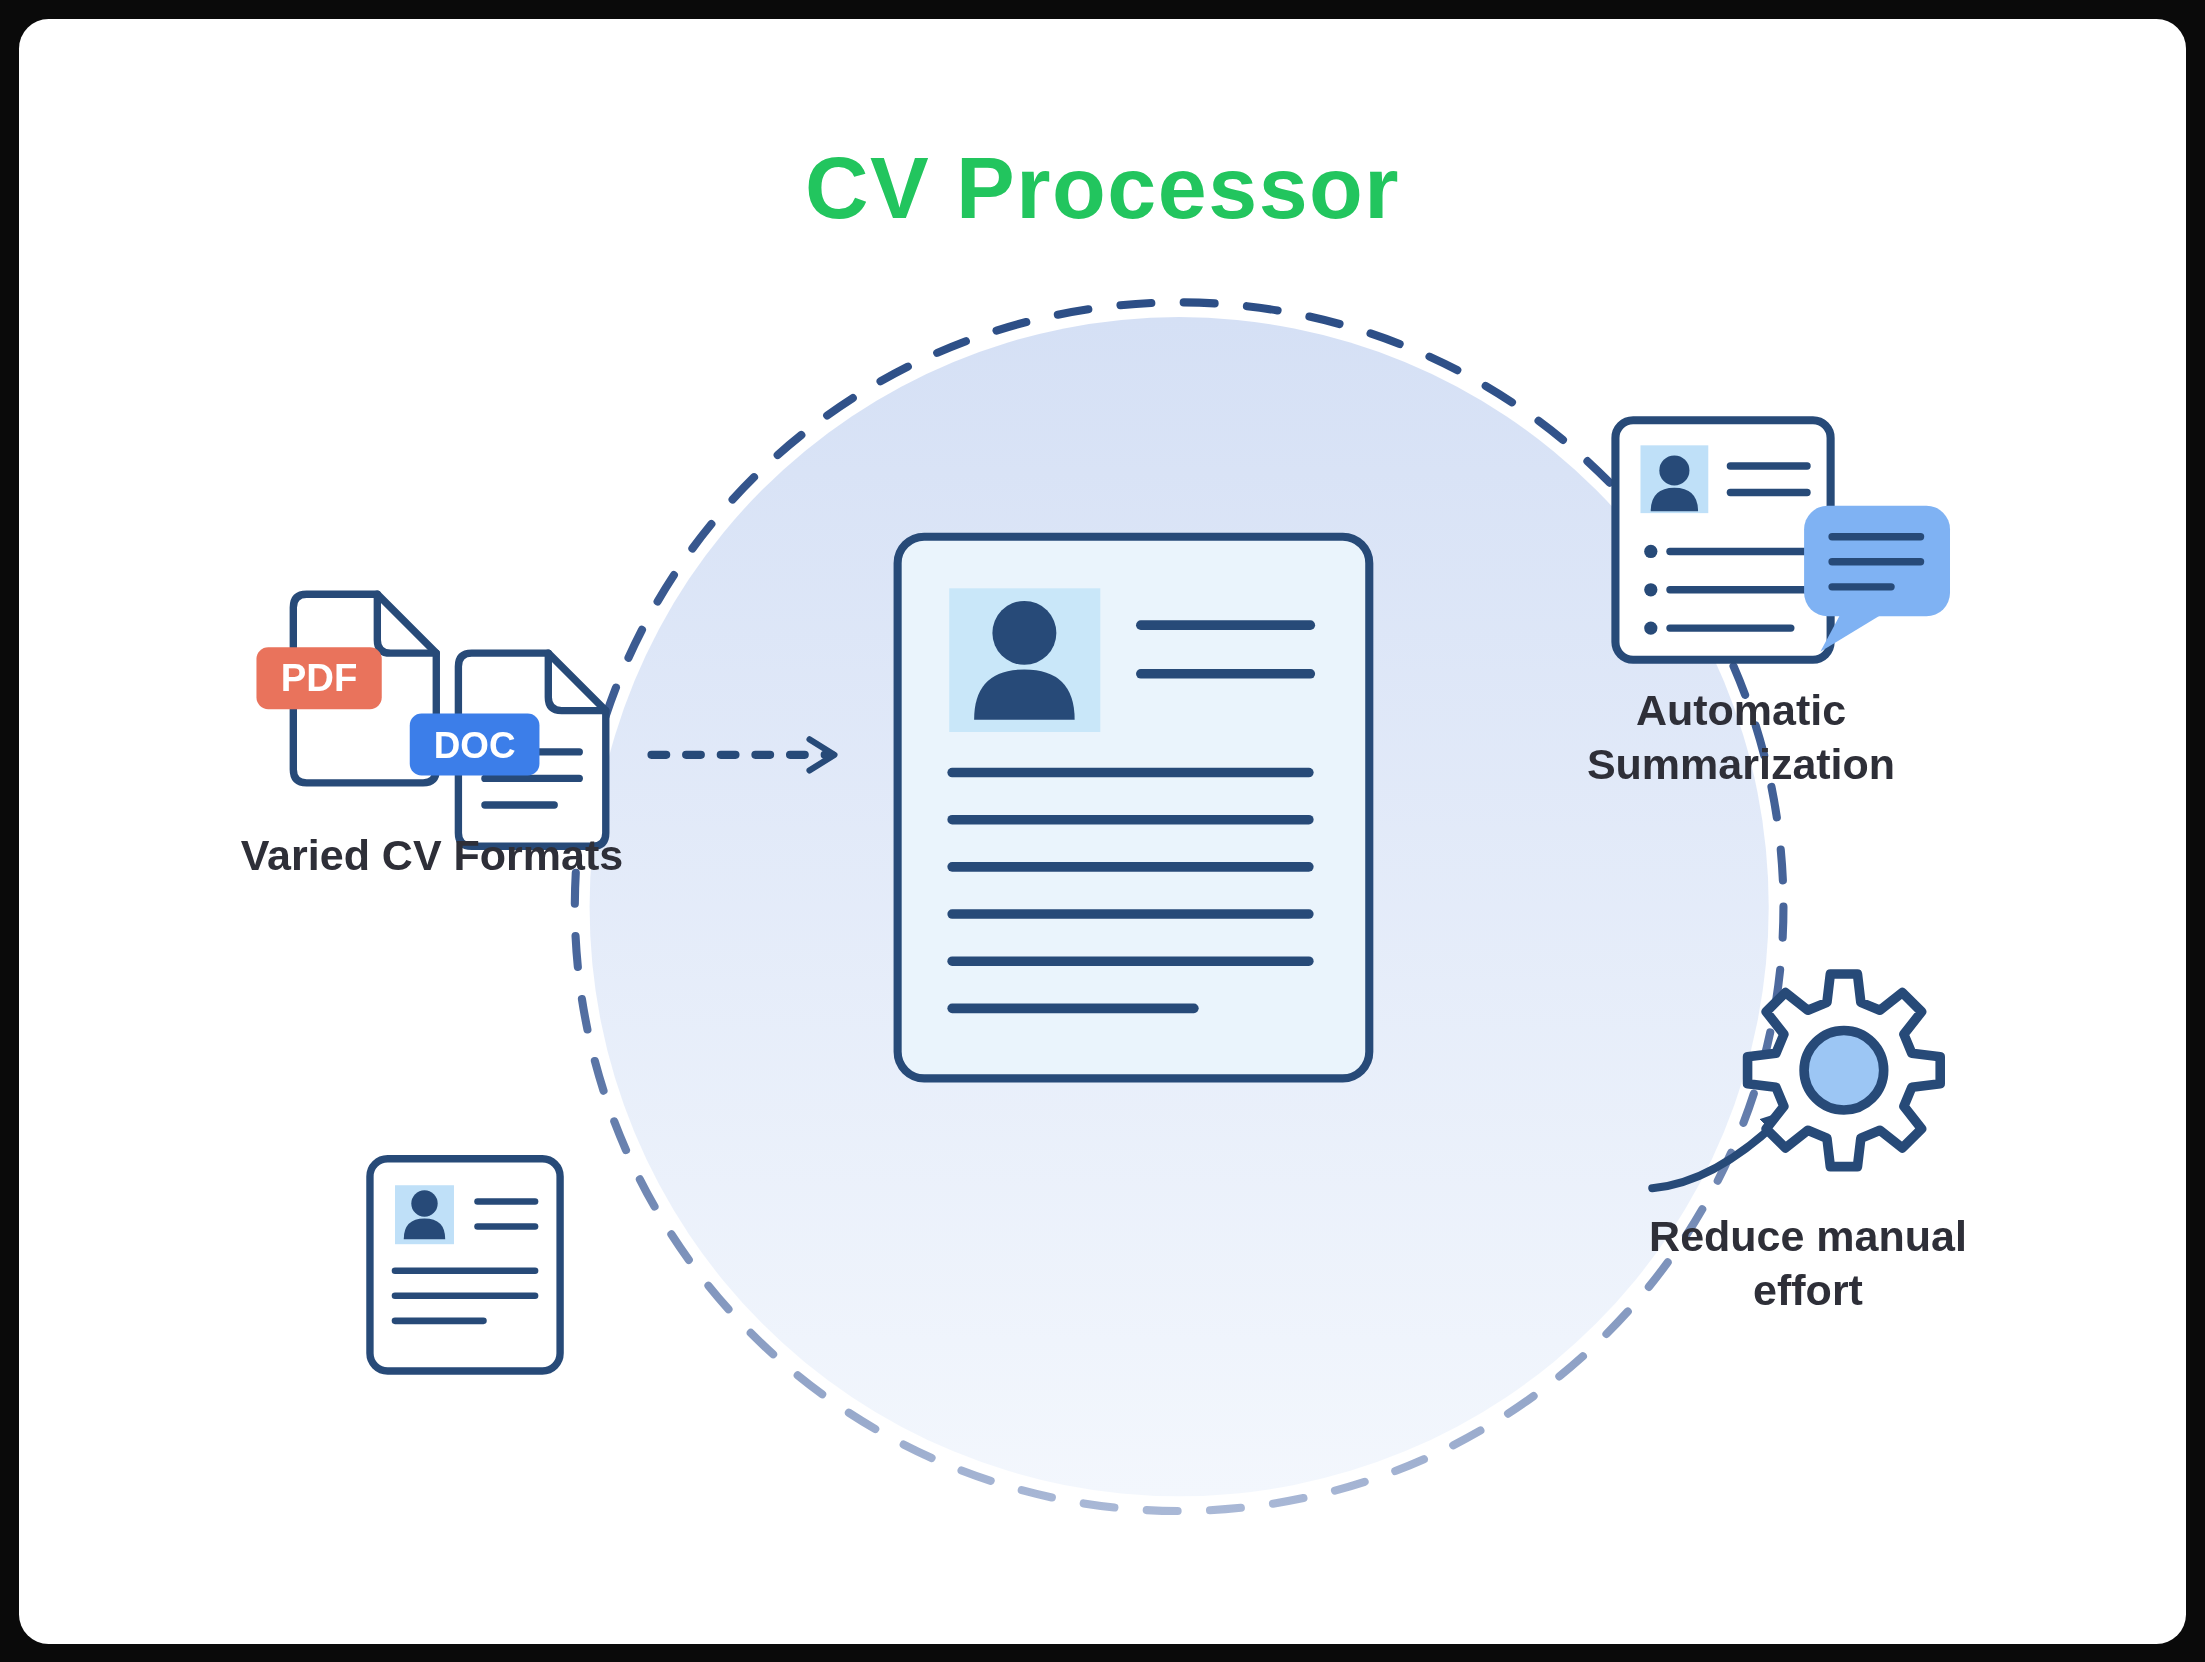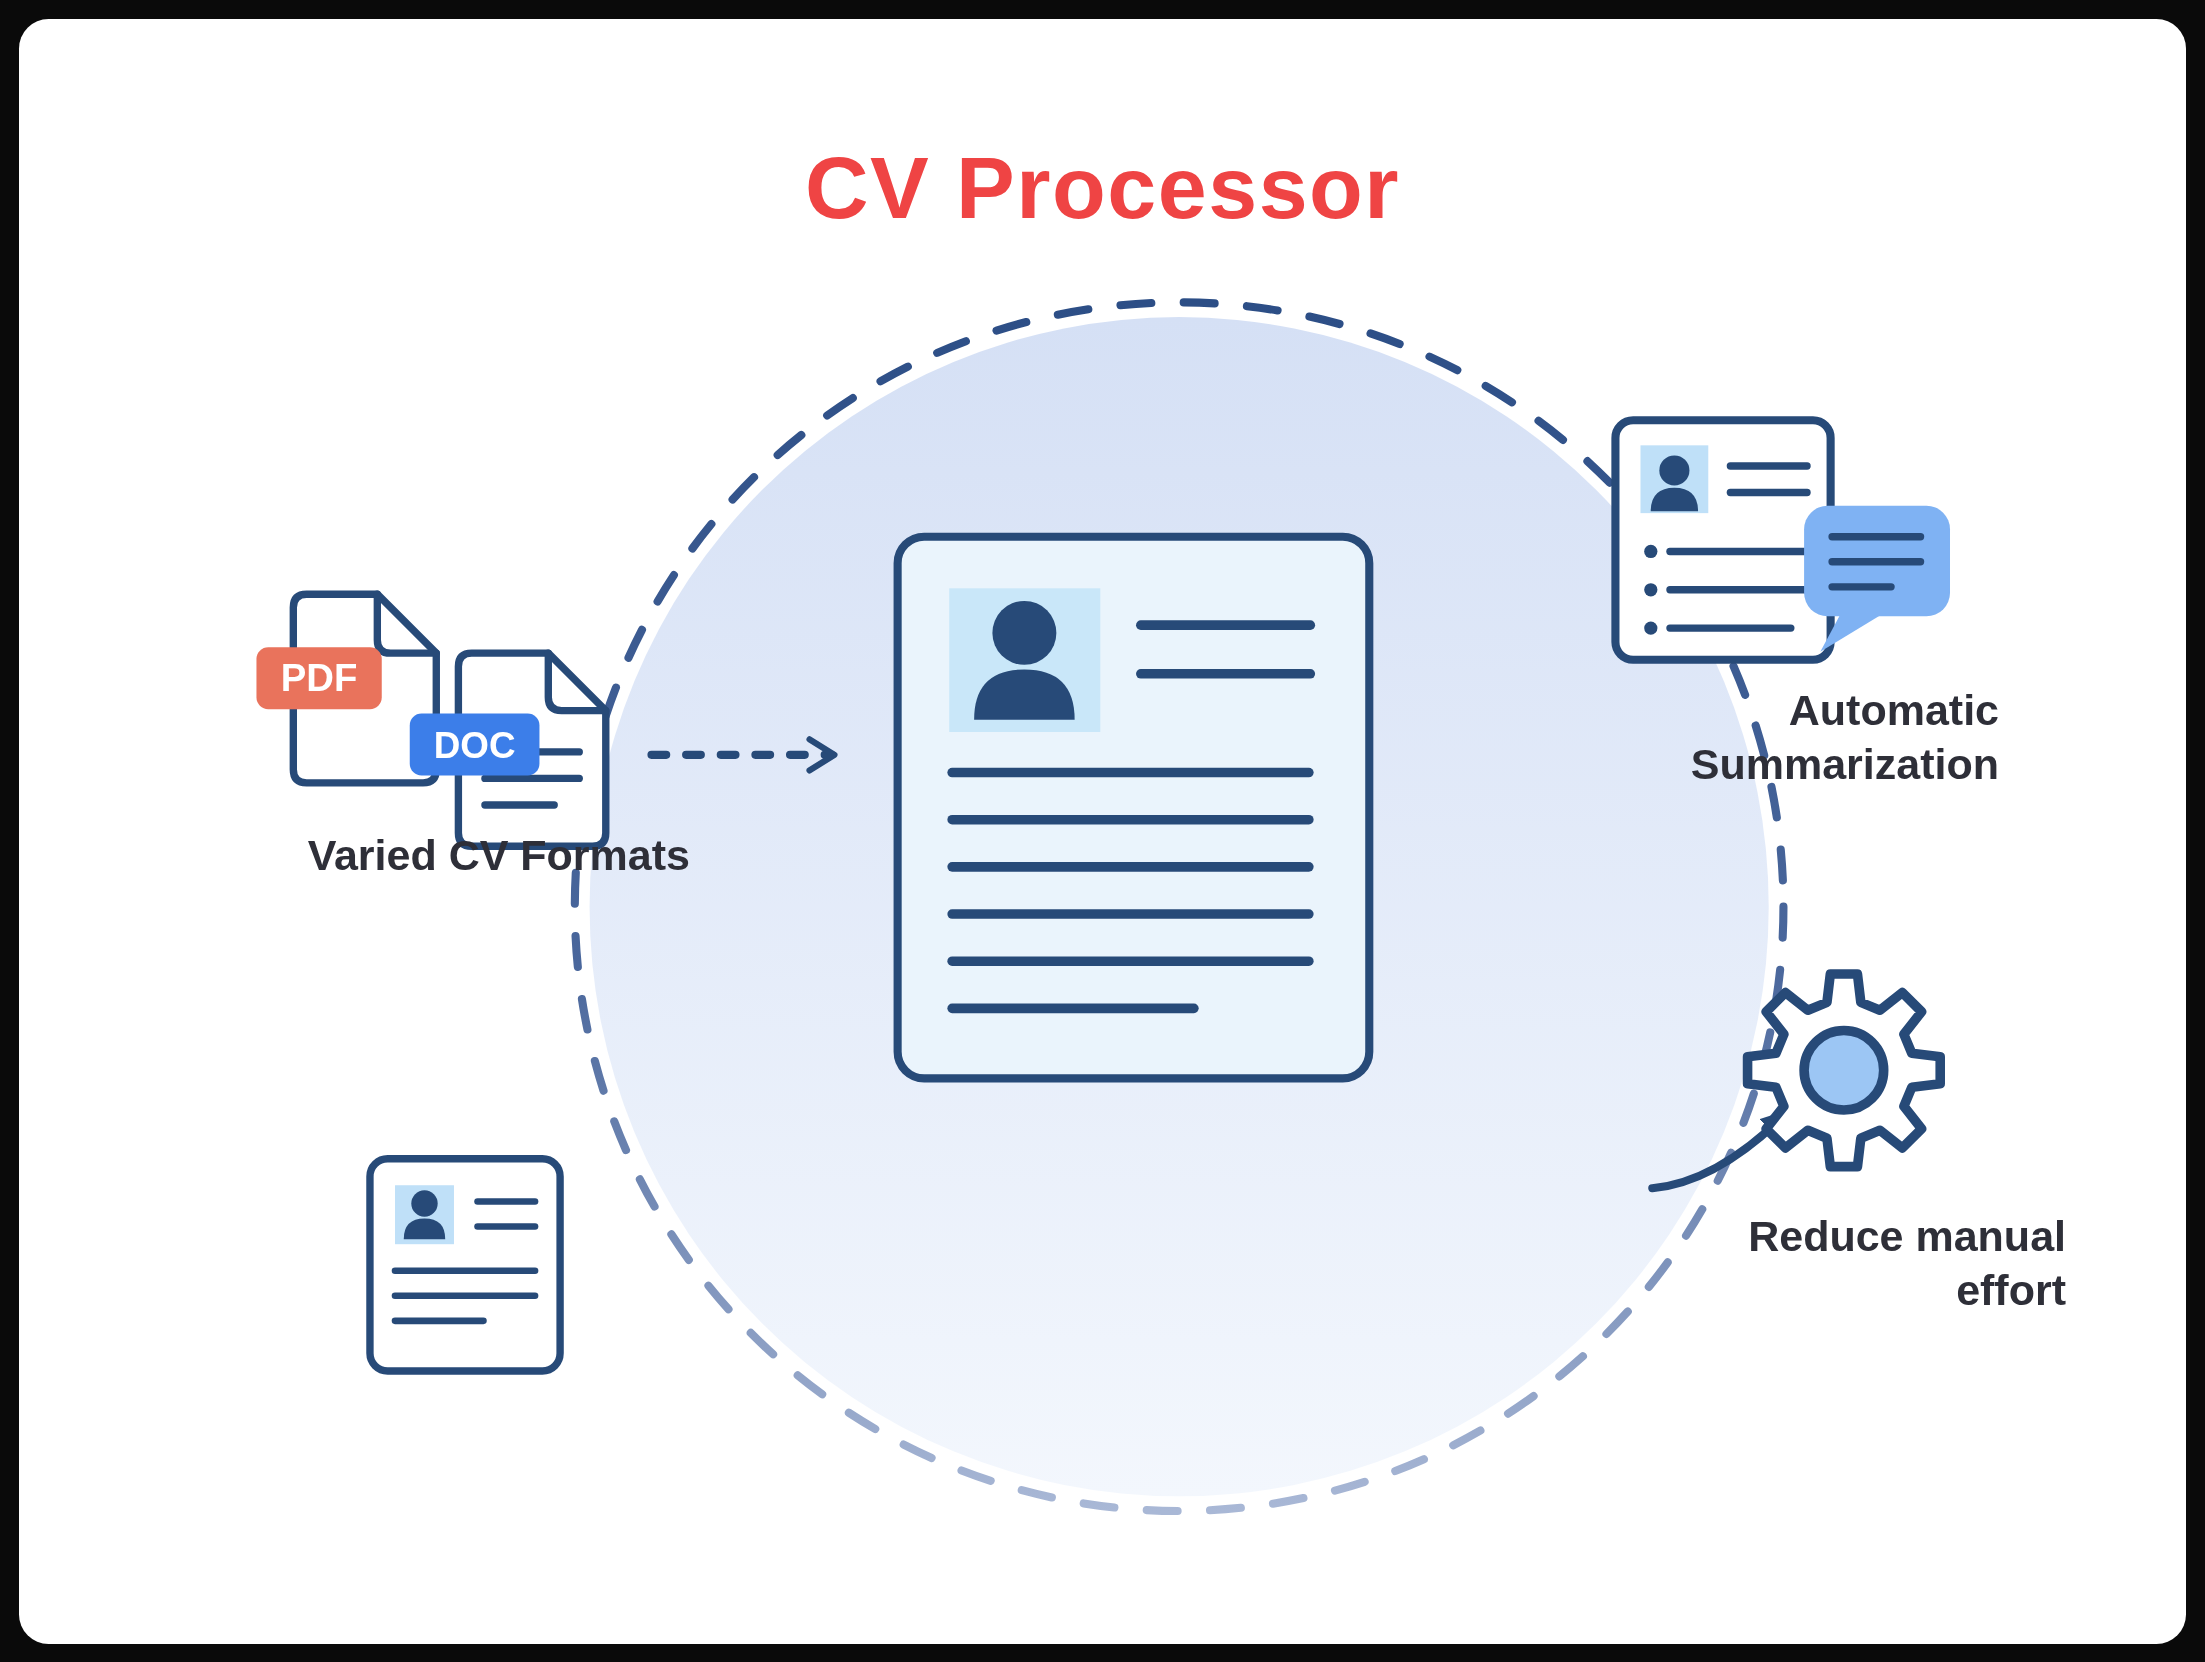--- a/index.html
+++ b/index.html
@@ -24,29 +24,29 @@
     position: absolute;
     left: 0; top: 0;
   }
   .title {
     position: absolute;
     top: 137px; left: 0; width: 100%;
     text-align: center;
     font-size: 88px;
     font-weight: 700;
     letter-spacing: 1.5px;
-    color: #ef4444;
+    color: #22c55e;
   }
   .caption {
     position: absolute;
     font-size: 43px;
     font-weight: 700;
     line-height: 1.26;
     color: #2e2f38;
-    text-align: right;
+    text-align: center;
     white-space: pre-line;
   }
   #cap-varied   { left: 174px;  top: 828px; width: 516px; }
   #cap-auto     { left: 1483px; top: 683px;  width: 516px; }
   #cap-reduce   { left: 1550px; top: 1209px; width: 516px; }
   #cap-format   { left: 205px;  top: 1409px; width: 516px; }
 </style>
 </head>
 <body>
 

